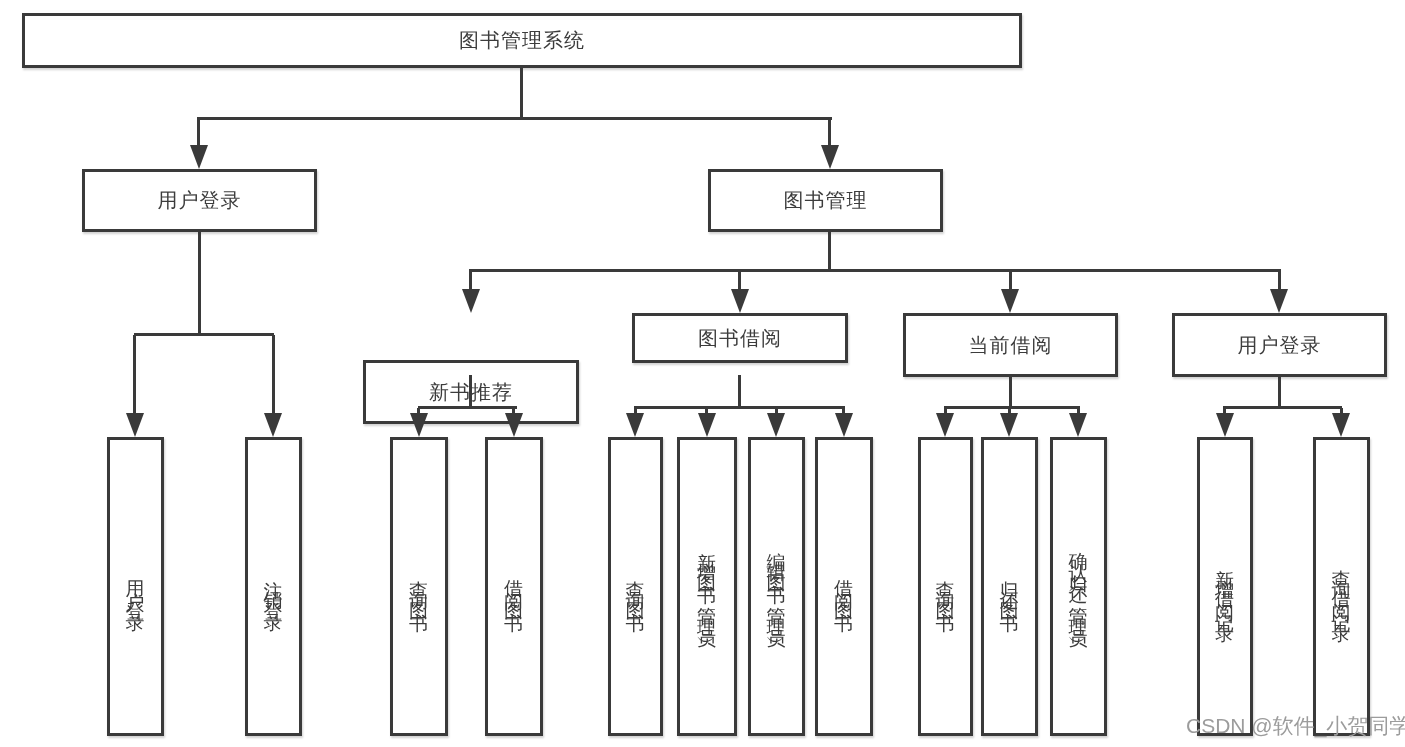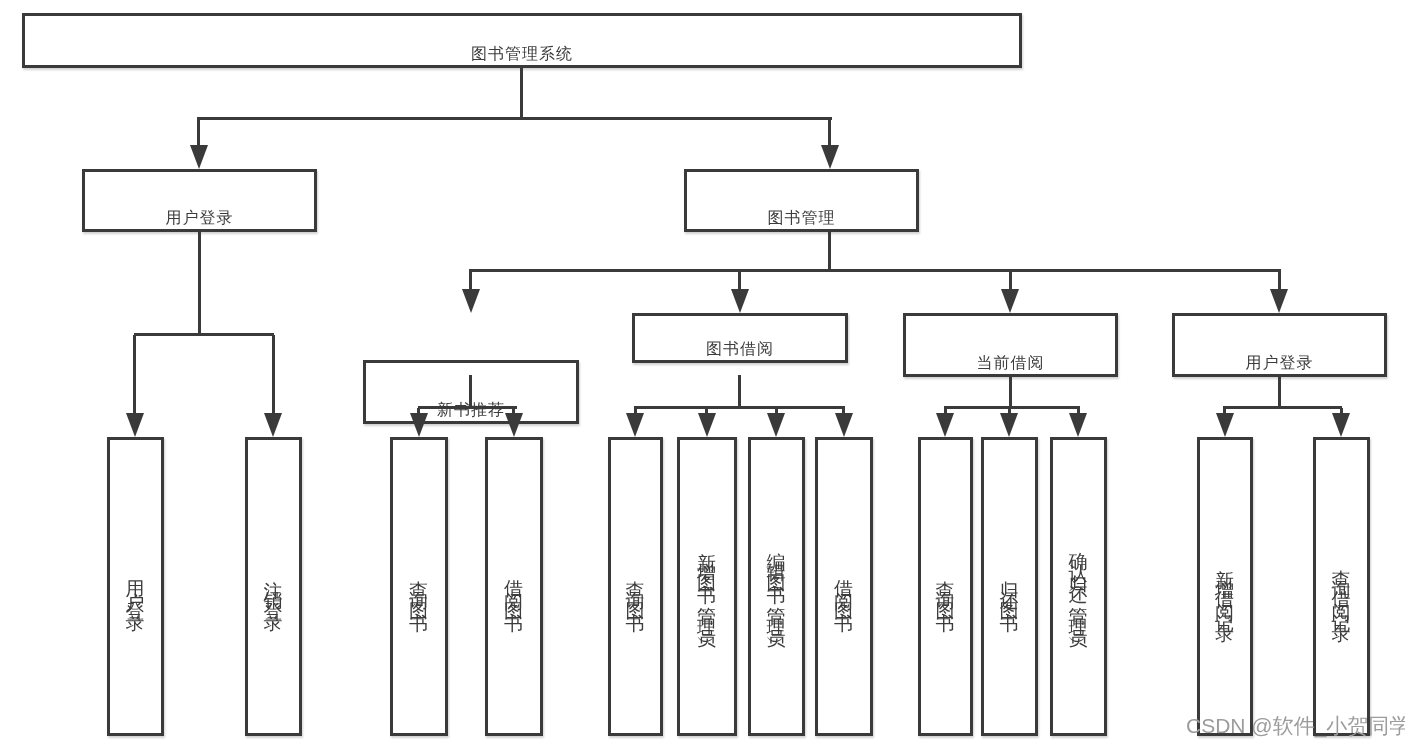--- a/index.html
+++ b/index.html
@@ -12,21 +12,21 @@
   }
   .box{
     position:absolute;
     background:#ffffff;
     border:3px solid #3a3a3a;
     box-sizing:border-box;
     display:flex;align-items:center;justify-content:center;
     color:#3c3c3c;
     box-shadow:1px 2px 2px rgba(0,0,0,0.18);
   }
-  .hlabel{font-size:16px;letter-spacing:1px;white-space:nowrap;align-items:flex-end;}
+  .hlabel{font-size:20px;letter-spacing:1px;white-space:nowrap;}
   .vbox{top:437px;height:299px;}
   .vlabel{
     writing-mode:vertical-rl;
     text-orientation:mixed;
     font-size:19px;
     letter-spacing:11px;
     line-height:1;
     white-space:nowrap;
   }
   .vline,.hline{position:absolute;background:#3a3a3a;}
@@ -59,21 +59,21 @@
   <div class="vline" style="left:520px;top:66px;height:53px;"></div>
   <div class="hline" style="left:197px;top:117px;width:635px;"></div>
   <div class="vline" style="left:197px;top:119px;height:28px;"></div>
   <div class="arrow" style="left:190px;top:145px;"></div>
   <div class="vline" style="left:828px;top:119px;height:28px;"></div>
   <div class="arrow" style="left:821px;top:145px;"></div>
 
   <div class="box hlabel" style="left:82px;top:169px;width:235px;height:63px;">
     <span>用户登录</span>
   </div>
-  <div class="box hlabel" style="left:684px;top:169px;width:235px;height:63px;">
+  <div class="box hlabel" style="left:708px;top:169px;width:235px;height:63px;">
     <span>图书管理</span>
   </div>
 
   <div class="vline" style="left:198px;top:230px;height:106px;"></div>
   <div class="hline" style="left:134px;top:333px;width:140px;"></div>
   <div class="vline" style="left:133px;top:335px;height:80px;"></div>
   <div class="arrow" style="left:126px;top:413px;"></div>
   <div class="vline" style="left:272px;top:335px;height:80px;"></div>
   <div class="arrow" style="left:264px;top:413px;"></div>
 

